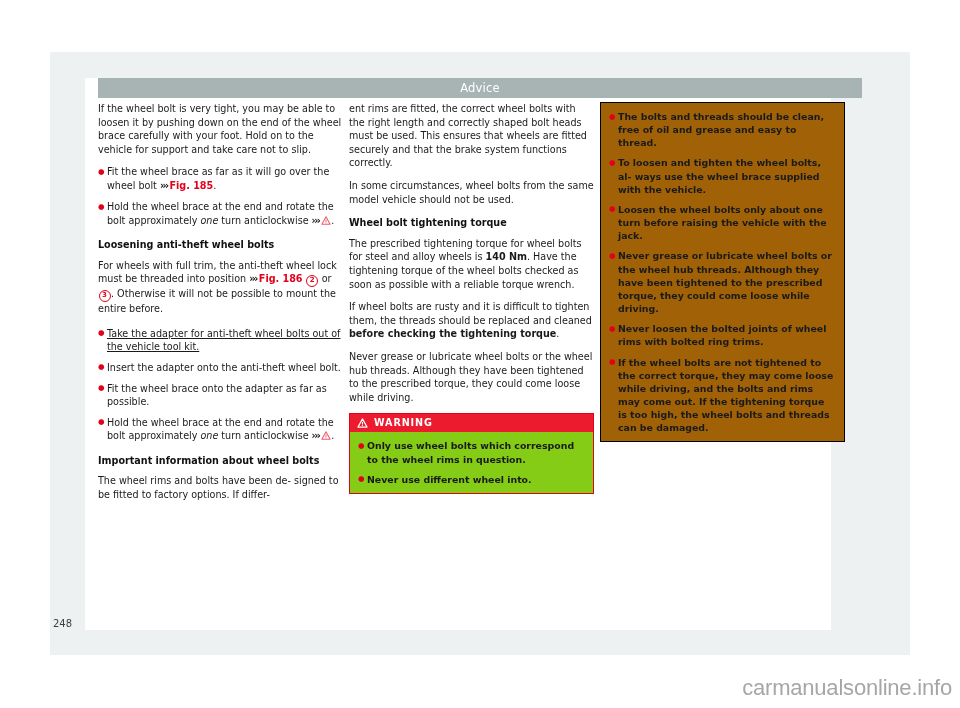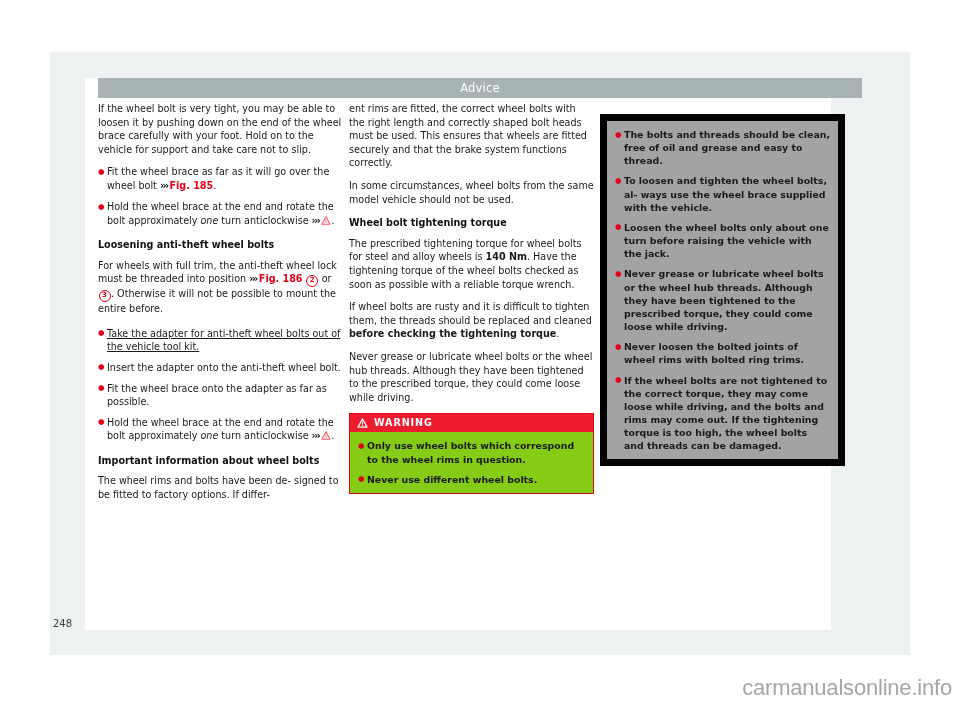--- a/index.html
+++ b/index.html
@@ -169,23 +169,23 @@
     font-size: 9.4px;
     line-height: 1.4;
   }
   .warn-body .para { margin-bottom: 7px; }
   .warn-body .bullet-item { margin-bottom: 7px; padding-left: 9px; }
   .warn-body .bullet-item:last-child { margin-bottom: 0; }
   .warn-body .para:last-child { margin-bottom: 0; }
 
   
   .warn-box-cont {
-    border: 7px solid #000000;
-    background: #a3a3a3;
-    margin-top: 12px;
+    border: 1px solid #000000;
+    background: #a16207;
+    margin-top: 0px;
   }
 
   
   .page-number {
     position: absolute;
     left: 53px;
     top: 618px;
     font-size: 10px;
     color: #3d3d3d;
     font-family: "DejaVu Sans", "Liberation Sans", sans-serif;
@@ -267,21 +267,21 @@
         <div class="warn-head">
           <span class="wtri"><svg viewBox="0 0 12 11" width="11" height="10">
                 <path d="M6 1 L11 10 L1 10 Z" fill="none" stroke="#ffffff" stroke-width="1.3" stroke-linejoin="round"></path>
                 <rect x="5.4" y="4.3" width="1.2" height="2.9" fill="#ffffff"></rect>
                 <rect x="5.4" y="7.8" width="1.2" height="1.1" fill="#ffffff"></rect>
               </svg></span>
           <span>WARNING</span>
         </div>
         <div class="warn-body">
           <p class="bullet-item">Only use wheel bolts which correspond to the wheel rims in question.</p>
-          <p class="bullet-item">Never use different wheel bolts.</p>
+          <p class="bullet-item">Never use different wheel into.</p>
         </div>
       </div>
     </div>
 
     <div class="col">
       <div class="warn-box-cont">
         <div class="warn-body">
           <p class="bullet-item">The bolts and threads should be clean, free of oil and grease and easy to thread.</p>
           <p class="bullet-item">To loosen and tighten the wheel bolts, al- ways use the wheel brace supplied with the vehicle.</p>
           <p class="bullet-item">Loosen the wheel bolts only about one turn before raising the vehicle with the jack.</p>

